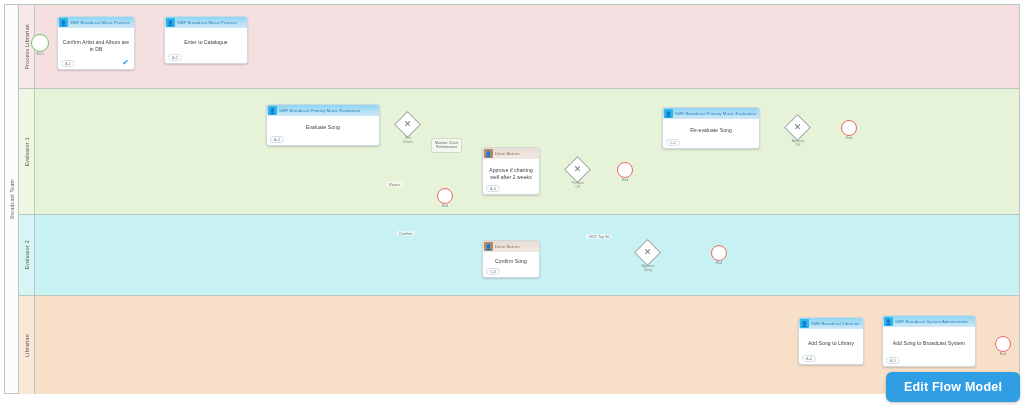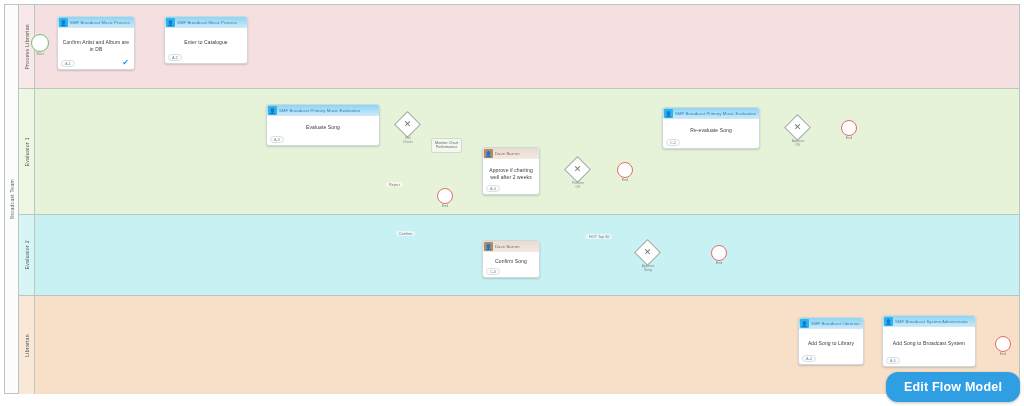--- a/index.html
+++ b/index.html
@@ -139,21 +139,21 @@
   }
 
   
   #wires { position: absolute; left: 0; top: 0; width: 1024px; height: 406px; pointer-events: none; }
 
   
   #edit-flow-model {
     position: absolute; left: 886px; top: 372px;
     width: 134px; height: 30px;
     background: #2f9ee3; color: #ffffff;
-    border: none; border-radius: 12px;
+    border: none; border-radius: 6px;
     font-size: 12.5px; font-family: "Liberation Sans", sans-serif;
     font-weight: bold; cursor: pointer; letter-spacing: .2px;
     box-shadow: 0 1px 3px rgba(0,0,0,.25);
   }
 </style>
 </head>
 <body>
 
 <div id="canvas">
 

